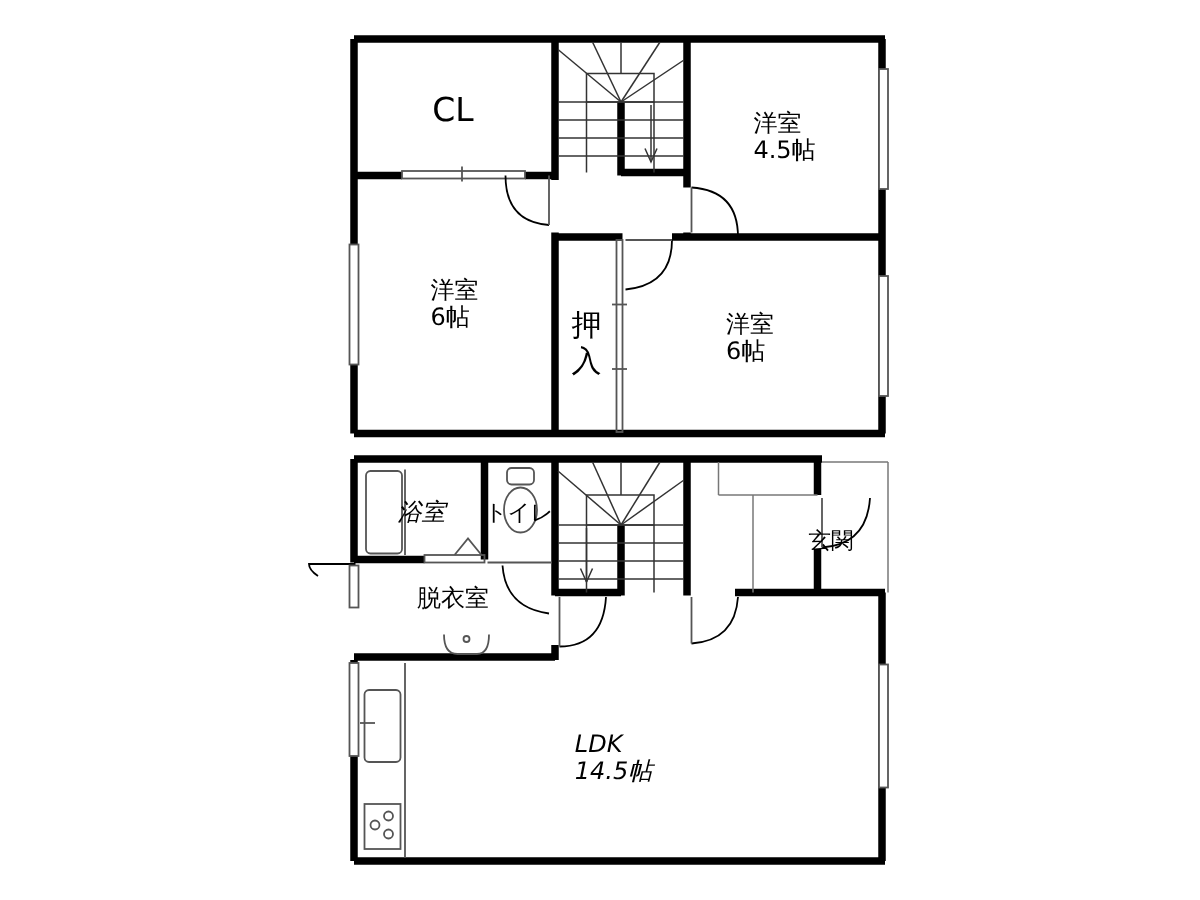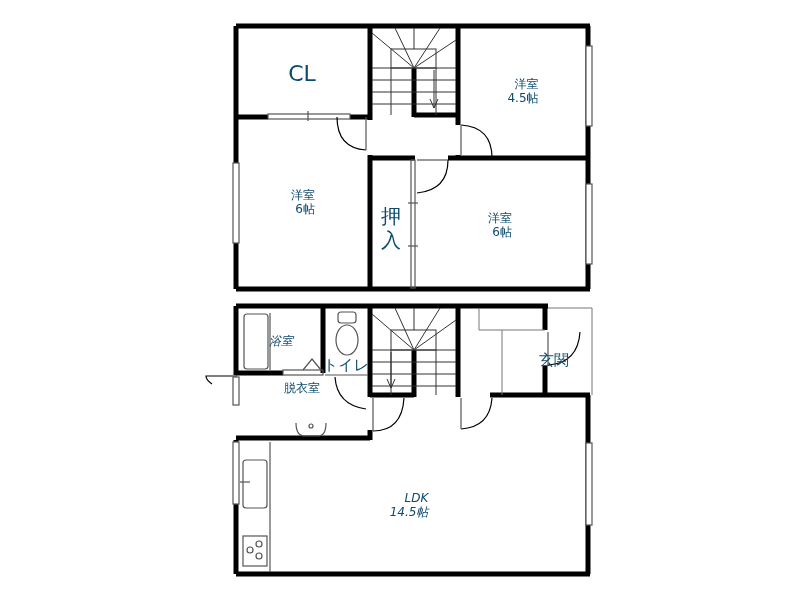--- a/index.html
+++ b/index.html
@@ -1,23 +1,23 @@
 <!DOCTYPE html>
 <html><head>
 <meta charset="utf-8">
 <style>
   html, body { margin: 0; padding: 0; background: #ffffff; }
   body { width: 800px; height: 600px; position: relative; overflow: hidden;
          font-family: "DejaVu Sans", "Liberation Sans", sans-serif; }
   #plan { position: absolute; left: 0; top: 0; width: 800px; height: 600px; }
-  .lbl { position: absolute; color: #0c4a6e; text-align: right; line-height: 1.15;
+  .lbl { position: absolute; color: #000000; text-align: left; line-height: 1.15;
          white-space: nowrap; transform: translate(-50%, -50%); }
   .lbl .l { display: block; }
   .big { font-size: 22px; }
-  .mid { font-size: 12px; }
+  .mid { font-size: 16px; }
   .sm  { font-size: 15px; }
   .vert { font-size: 20px; line-height: 1.2; }
 </style>
 </head>
 <body>
 
 <svg id="plan" viewBox="0 0 800 600" xmlns="http://www.w3.org/2000/svg">
 
   <g fill="none" stroke="#000">
 
@@ -207,25 +207,25 @@
 
 <div class="lbl mid" style="left:500px; top:226px;">
   <span class="l">洋室</span>
   <span class="l">6帖</span>
 </div>
 
 <div class="lbl mid" style="left:281px; top:342px;font-style:italic;">
   <span class="l">浴室</span>
 </div>
 
-<div class="lbl sm" style="left:346px; top:342px;margin-top:24px;">
+<div class="lbl sm" style="left:346px; top:342px;">
   <span class="l">トイレ</span>
 </div>
 
-<div class="lbl mid" style="left:302px; top:389px;">
+<div class="lbl mid" style="left:302px; top:399px;">
   <span class="l">脱衣室</span>
 </div>
 
 <div class="lbl sm" style="left:554px; top:361px;">
   <span class="l">玄関</span>
 </div>
 
 <div class="lbl mid" style="left:409px; top:506px;font-style:italic;">
   <span class="l">LDK</span>
   <span class="l">14.5帖</span>

